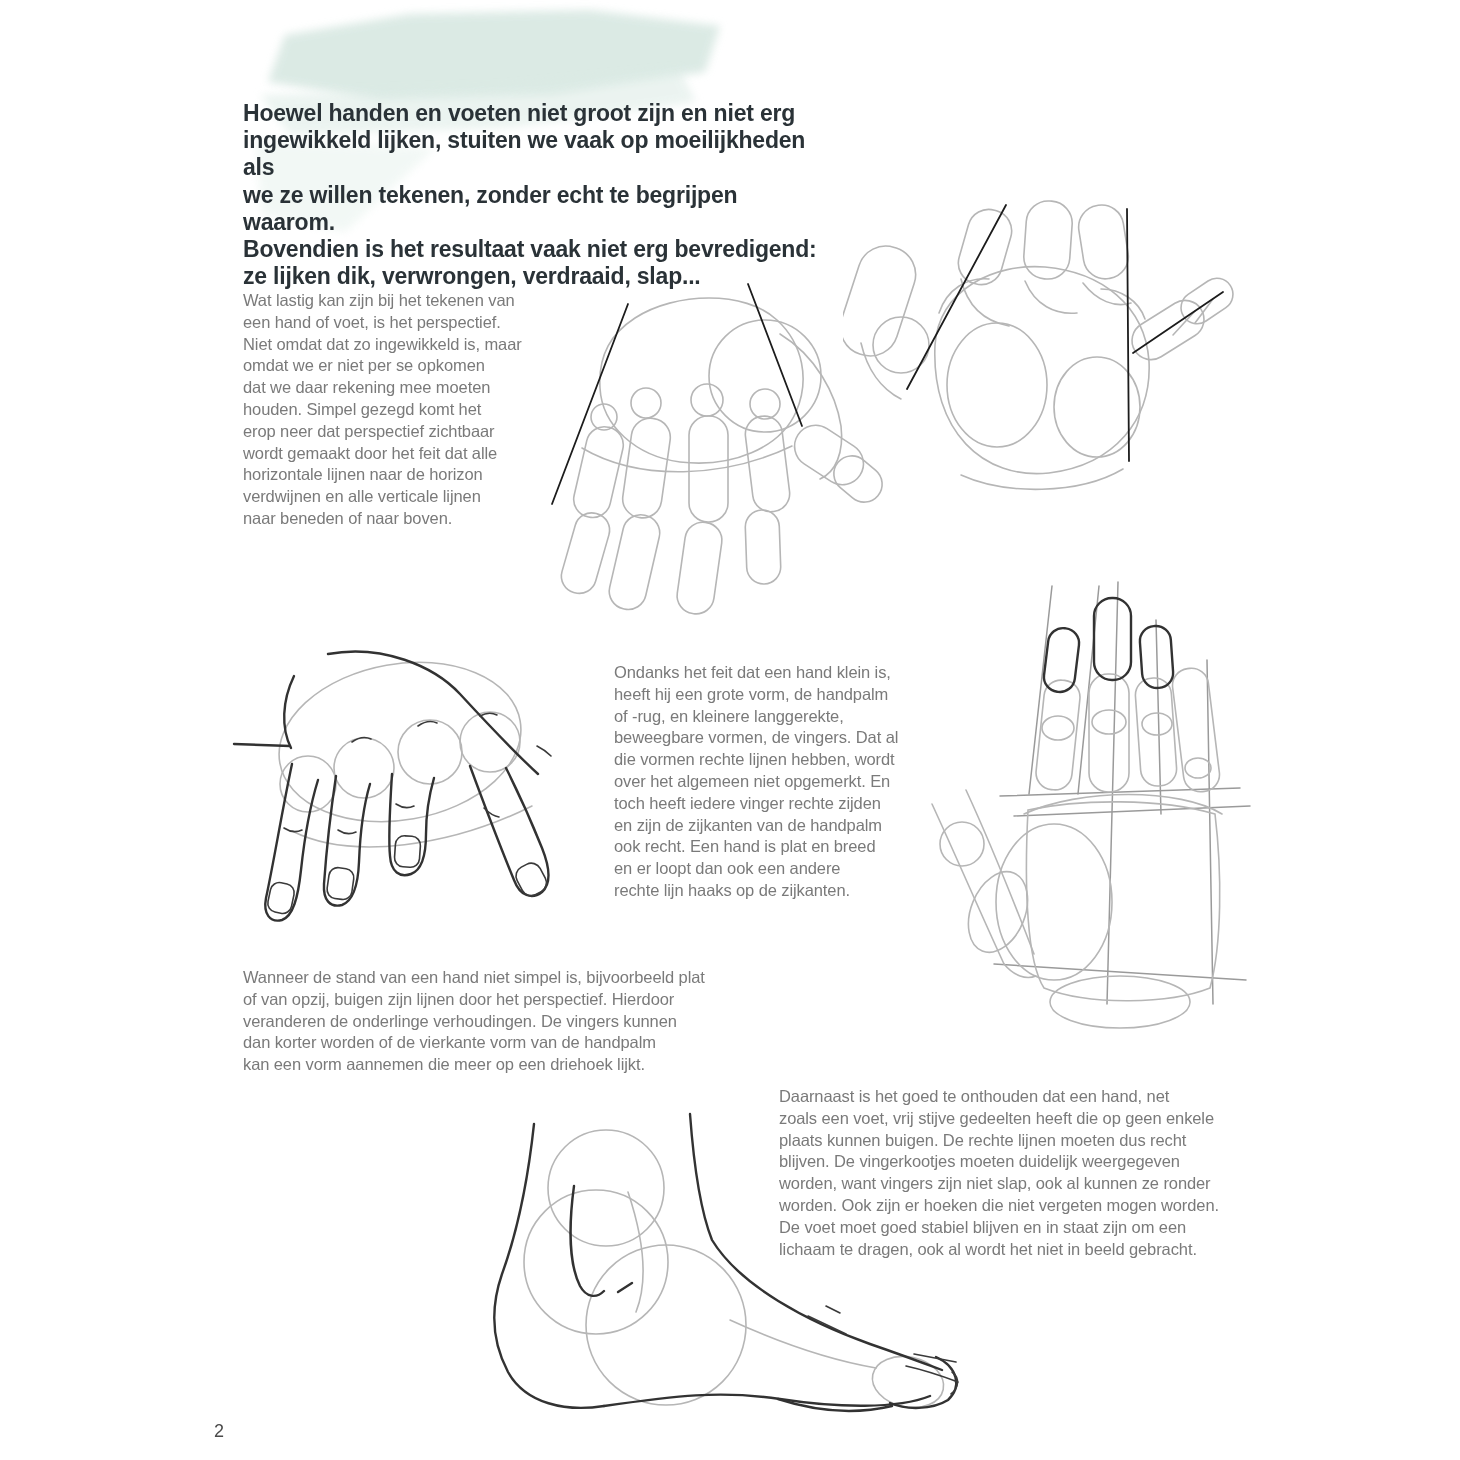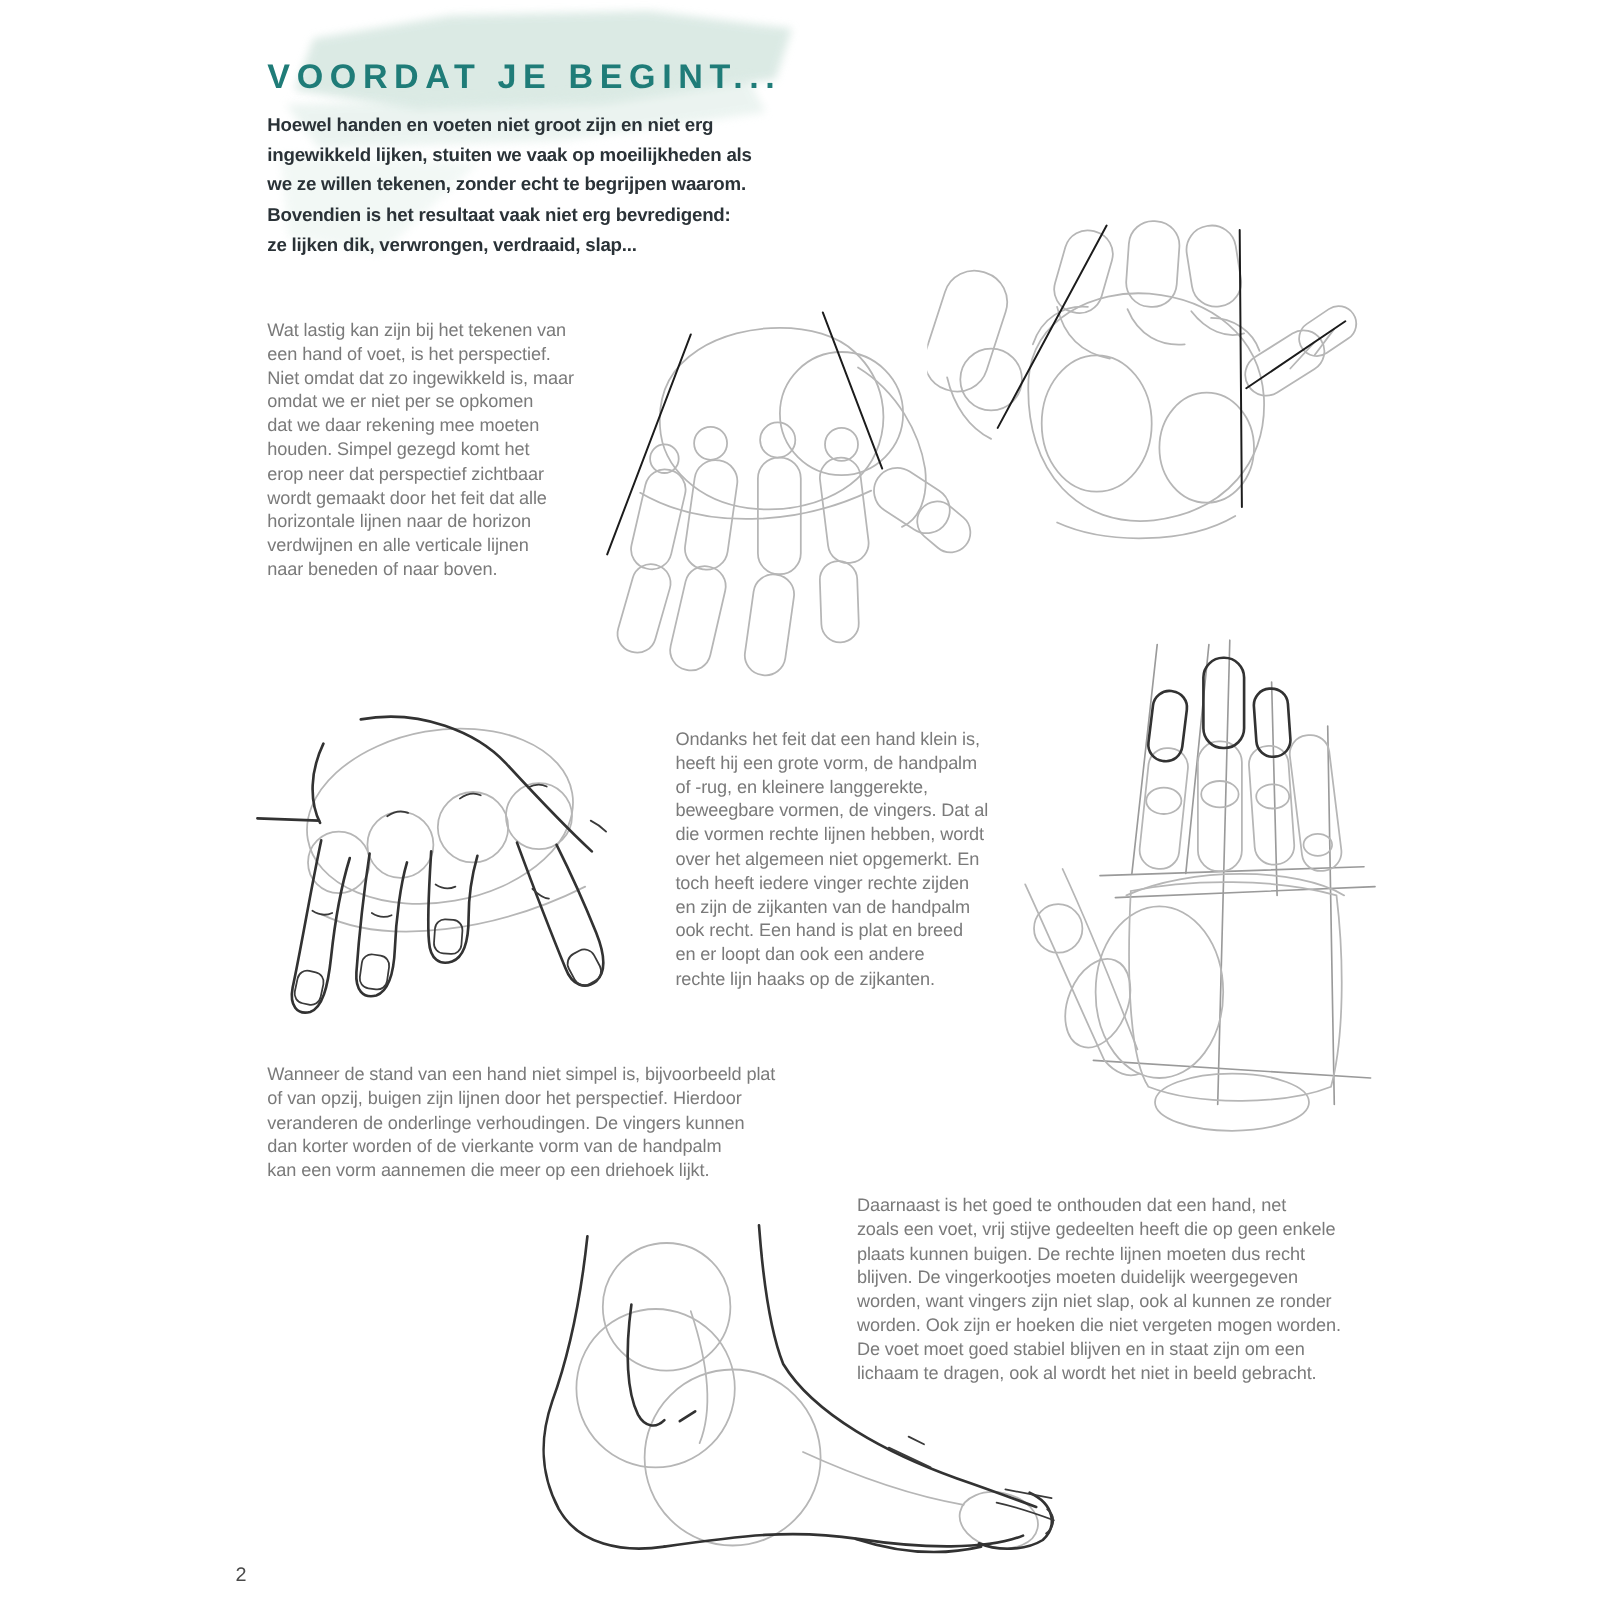--- a/index.html
+++ b/index.html
@@ -8,21 +8,21 @@
     font-family:"Liberation Sans",sans-serif;overflow:hidden;
   }
   .brush{position:absolute;left:250px;top:0;}
   .title{
     position:absolute;left:243px;top:52px;margin:0;
     color:#1f7c78;font-size:31px;font-weight:bold;letter-spacing:6px;
     white-space:nowrap;
   }
   .intro{
     position:absolute;left:243px;top:100px;width:580px;
-    color:#2a3237;font-size:17px;font-weight:bold;line-height:27.2px;
+    color:#2a3237;font-size:23px;font-weight:bold;line-height:27.2px;
     letter-spacing:-0.2px;white-space:pre-line;
   }
   .body-text{
     position:absolute;color:#7a7a7a;font-size:16.5px;line-height:21.8px;
     letter-spacing:-0.1px;white-space:pre-line;
   }
   .para-perspective{left:243px;top:290px;width:320px;}
   .para-hand-shape{left:614px;top:662px;width:330px;}
   .para-hand-position{left:243px;top:967px;width:520px;}
   .para-stiff-parts{left:779px;top:1086px;width:460px;}
@@ -43,21 +43,20 @@
     <defs>
       <filter id="soft" x="-20%" y="-20%" width="140%" height="140%">
         <feGaussianBlur stdDeviation="4"></feGaussianBlur>
       </filter>
     </defs>
     <polygon points="35,35 160,14 340,10 470,26 455,72 300,95 130,100 18,82" fill="#d8e8e2" opacity="0.9" filter="url(#soft)"></polygon>
     <polygon points="10,95 250,88 430,70 446,102 260,128 40,135" fill="#dcebe5" opacity="0.55" filter="url(#soft)"></polygon>
     <polygon points="5,140 185,148 95,232 12,215" fill="#e3f0ea" opacity="0.45" filter="url(#soft)"></polygon>
   </svg>
 
-  <h1 class="title">VOORDAT JE BEGINT...</h1>
 
   <div class="intro">Hoewel handen en voeten niet groot zijn en niet erg
 ingewikkeld lijken, stuiten we vaak op moeilijkheden als
 we ze willen tekenen, zonder echt te begrijpen waarom.
 Bovendien is het resultaat vaak niet erg bevredigend:
 ze lijken dik, verwrongen, verdraaid, slap...</div>
 
   <div class="body-text para-perspective">Wat lastig kan zijn bij het tekenen van
 een hand of voet, is het perspectief.
 Niet omdat dat zo ingewikkeld is, maar

